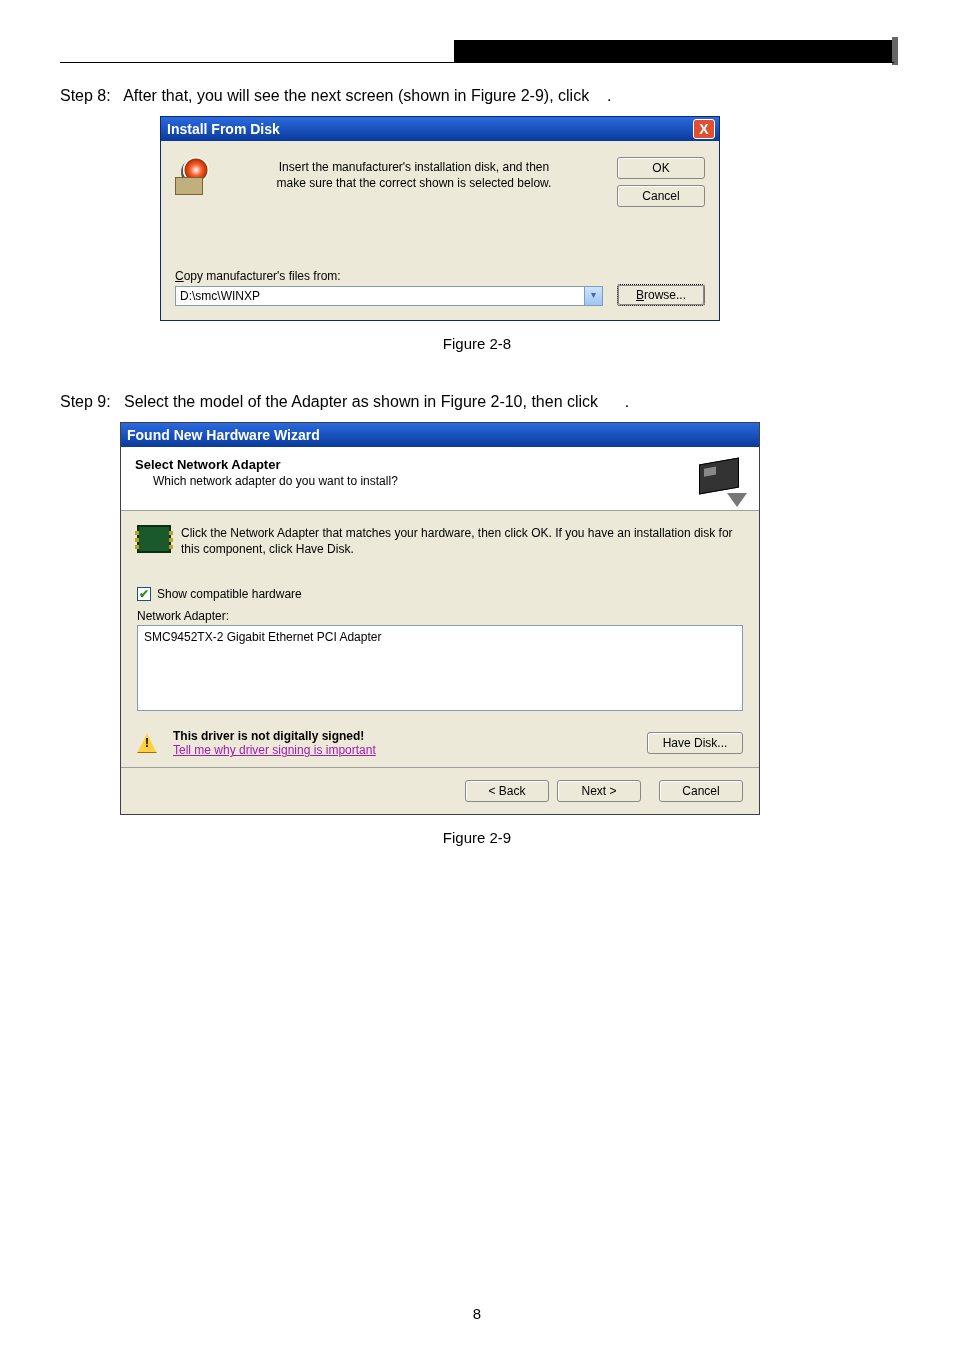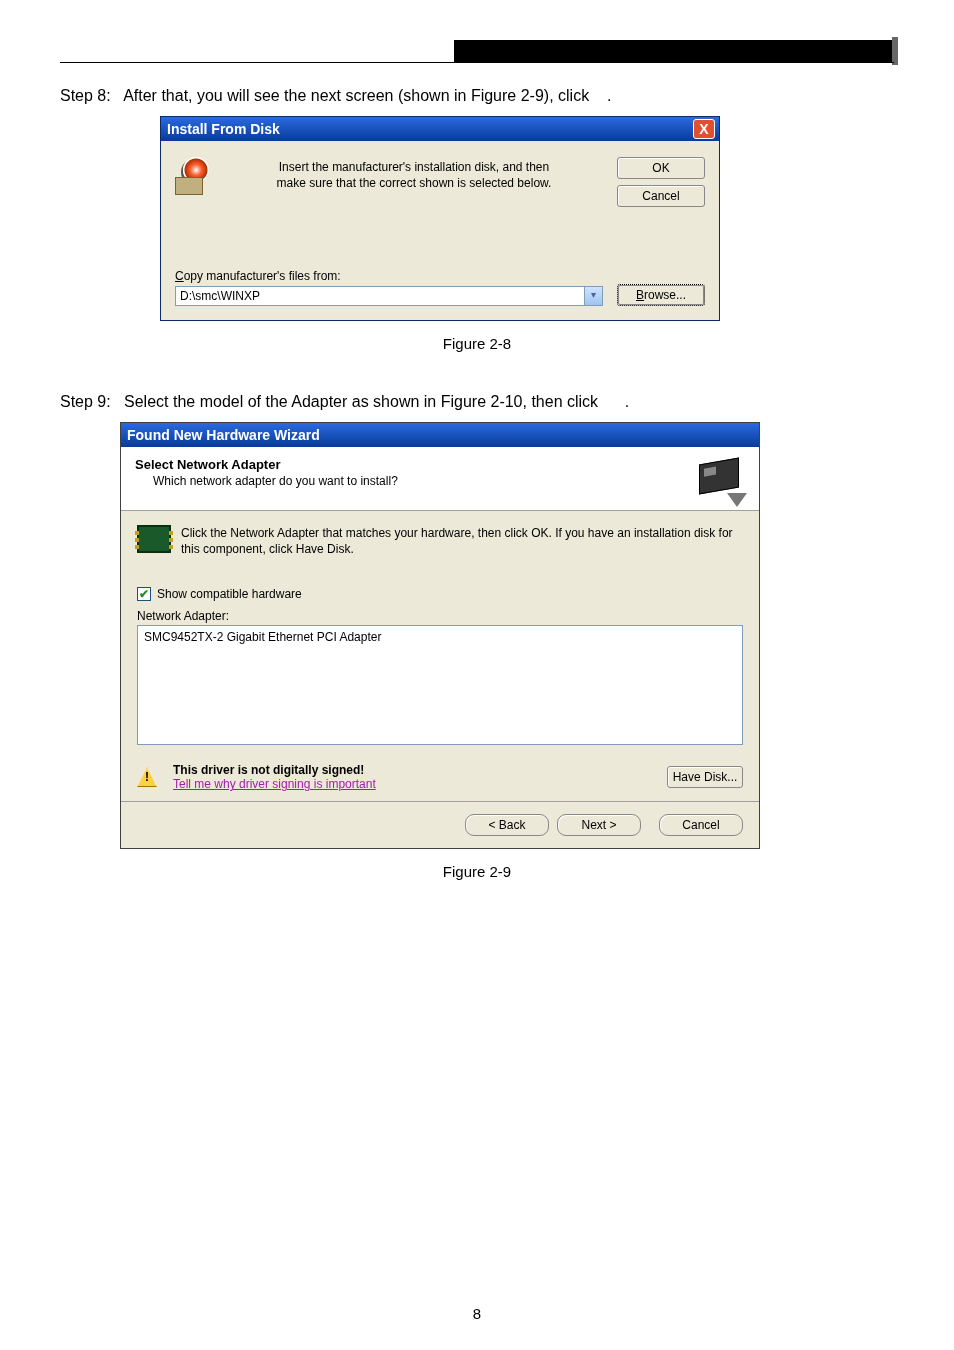--- a/index.html
+++ b/index.html
@@ -209,21 +209,21 @@
   }
   .chk .box {
     width:14px;height:14px;border:1px solid #1c5180;background:#fff;
     display:flex;align-items:center;justify-content:center;color:#2a8a2a;font-weight:bold;font-size:12px;line-height:1;
   }
   .listlbl { margin-top:8px; font-size:12px;}
   .listbox {
     margin-top:2px;
     border:1px solid #7f9db9;
     background:#fff;
-    height:120px;
+    height:86px;
     padding:4px 6px;
     font-size:12px;
   }
   .signedrow {
     display:flex; align-items:center; margin-top:18px;gap:8px;
   }
   .warnicon {
     width:20px;height:20px;flex:none;margin-right:8px;
     position:relative;
   }
@@ -233,28 +233,28 @@
     clip-path: polygon(50% 0,100% 100%,0 100%);
     border:1px solid #a07000;
   }
   .warnicon::after{
     content:"!";position:absolute;left:0;right:0;top:3px;
     text-align:center;color:#000;font-weight:bold;font-size:12px;
   }
   .signedcol { flex:1; }
   .signedcol .t1 { font-weight:bold; font-size:12px;}
   .signedcol .t2 { color:#a21caf; text-decoration:underline; font-size:12px; cursor:pointer;}
-  .havedisk { width:76px;}
+  .havedisk { width:96px;}
   .footer2 {
     background:#ece9d8;
     border-top:1px solid #a0a0a0;
     padding:12px 16px;
     display:flex; justify-content:flex-end; gap:8px;
   }
-  .footer2 .winbtn { width:84px;border-radius:9px; }
+  .footer2 .winbtn { width:84px; }
   .page-num {
     position:absolute;
     bottom:28px; left:0; right:0;
     text-align:center;
     font-size:15px;
   }
 </style>
 </head>
 <body>
 

